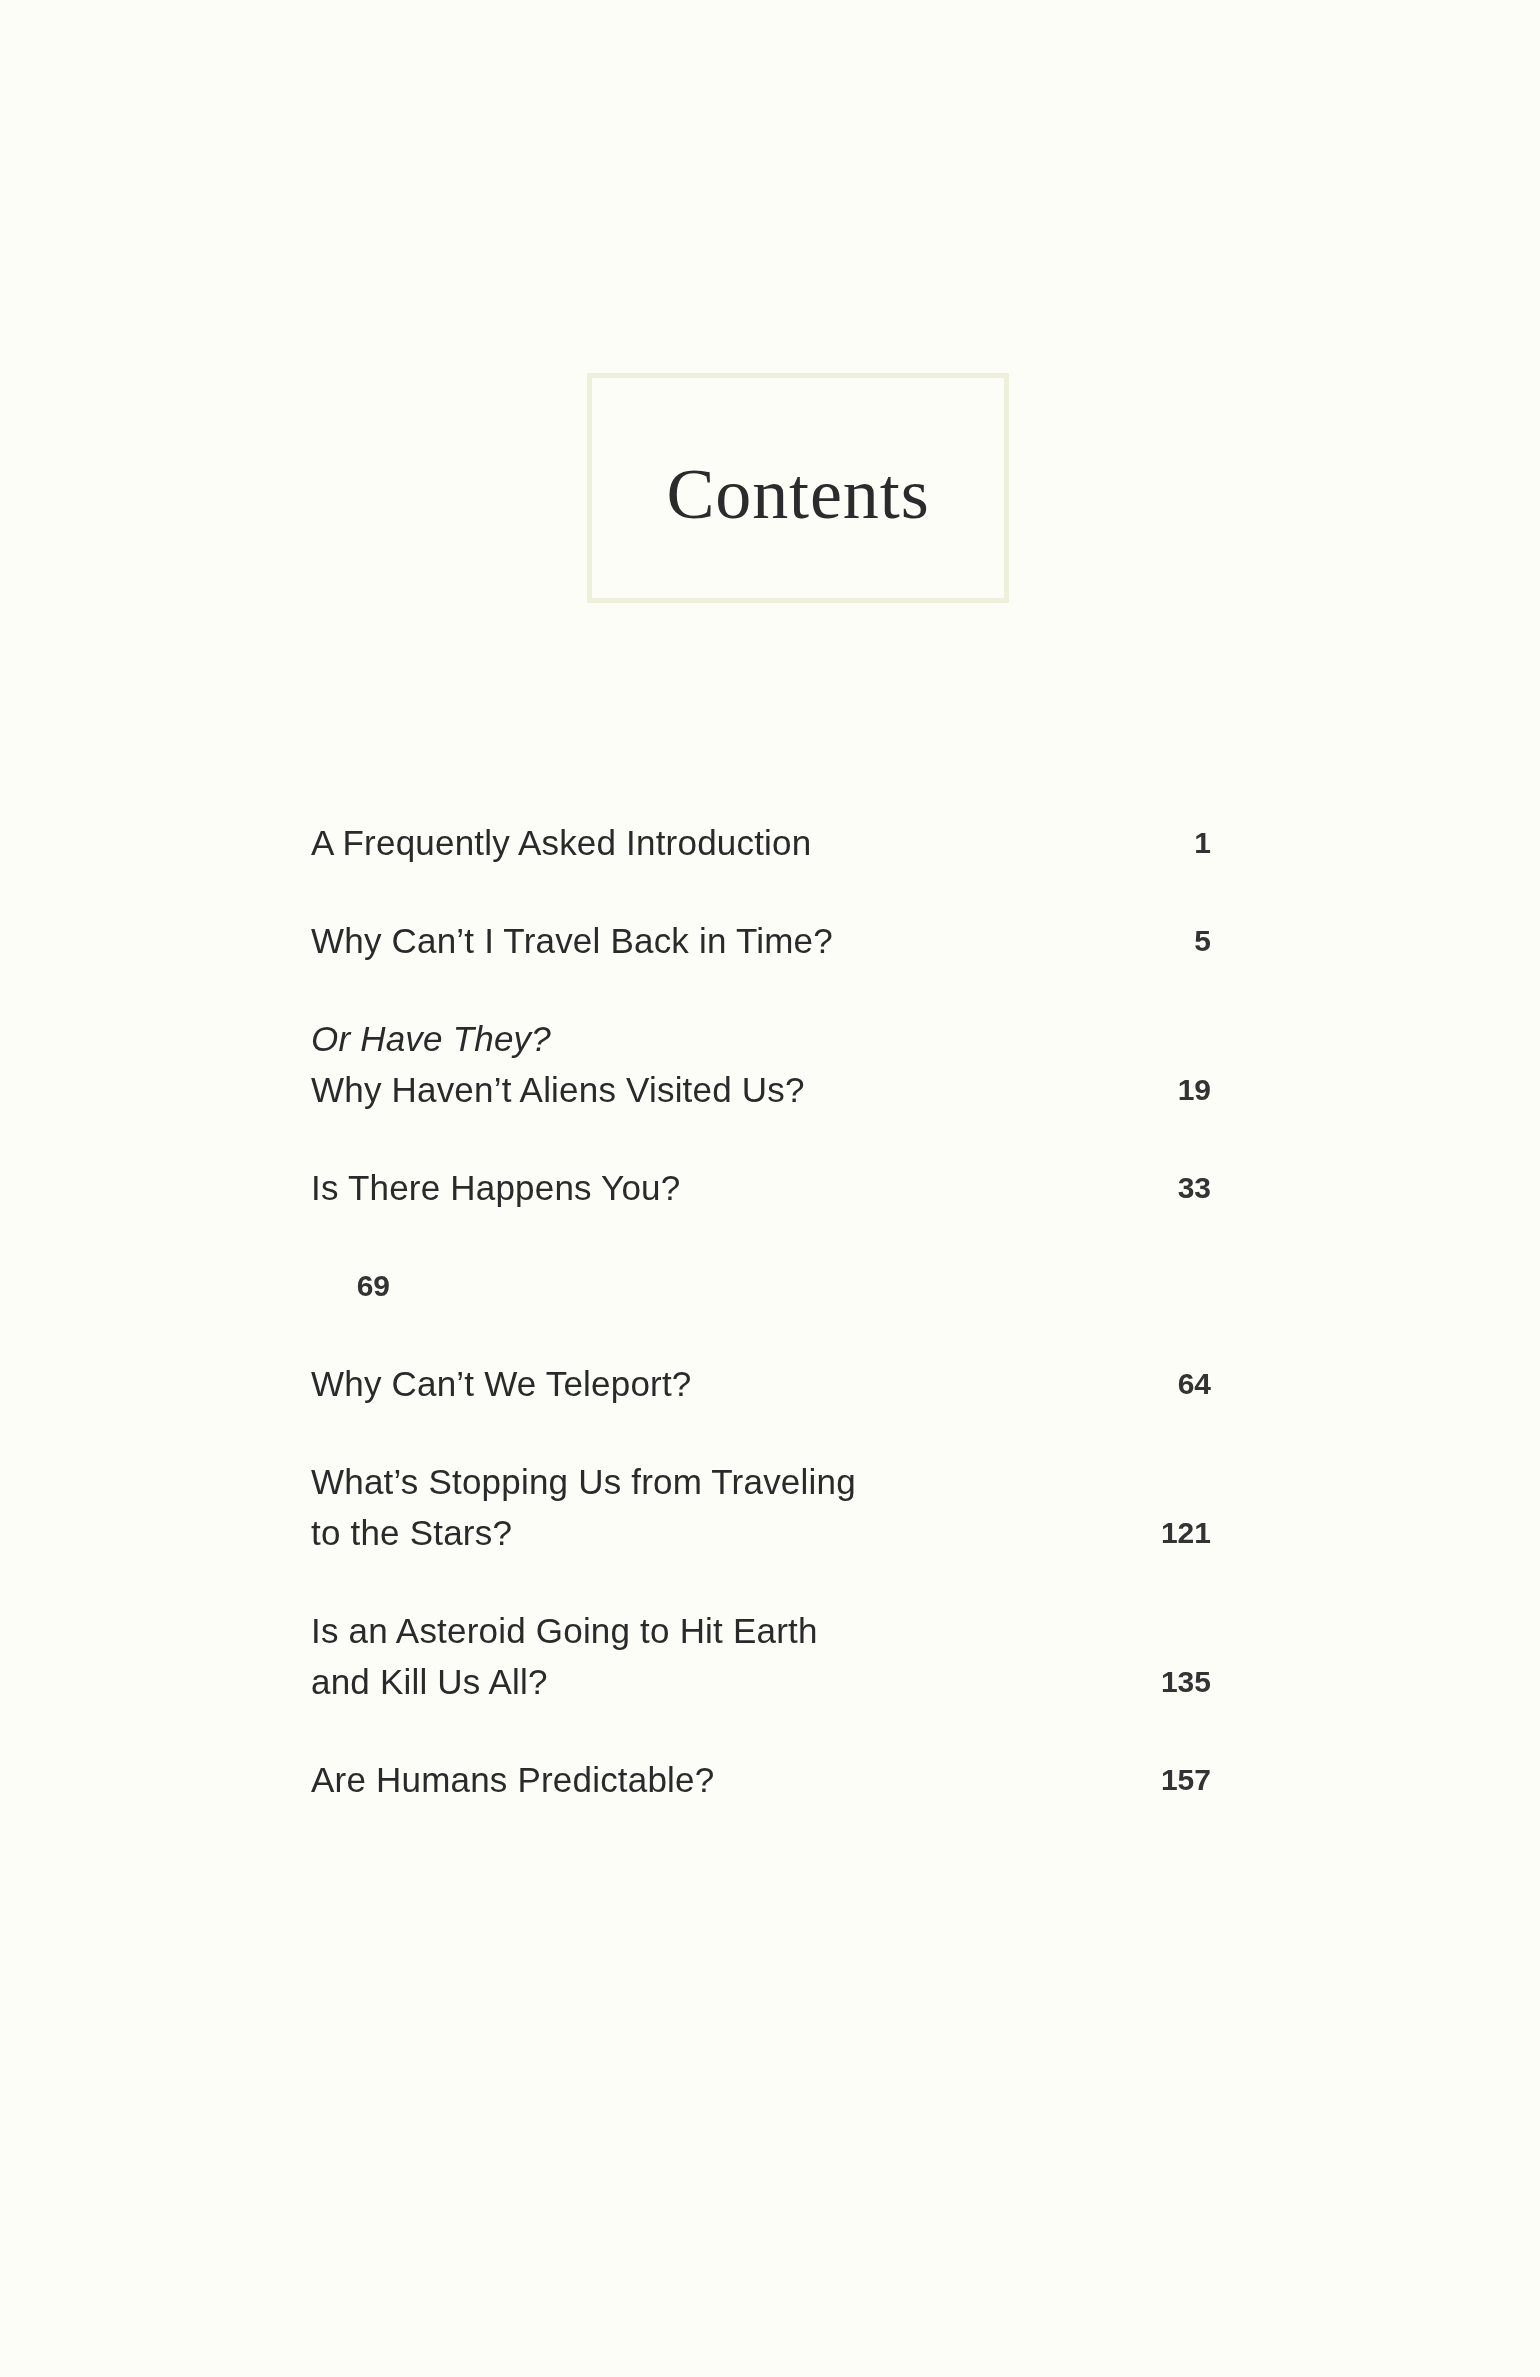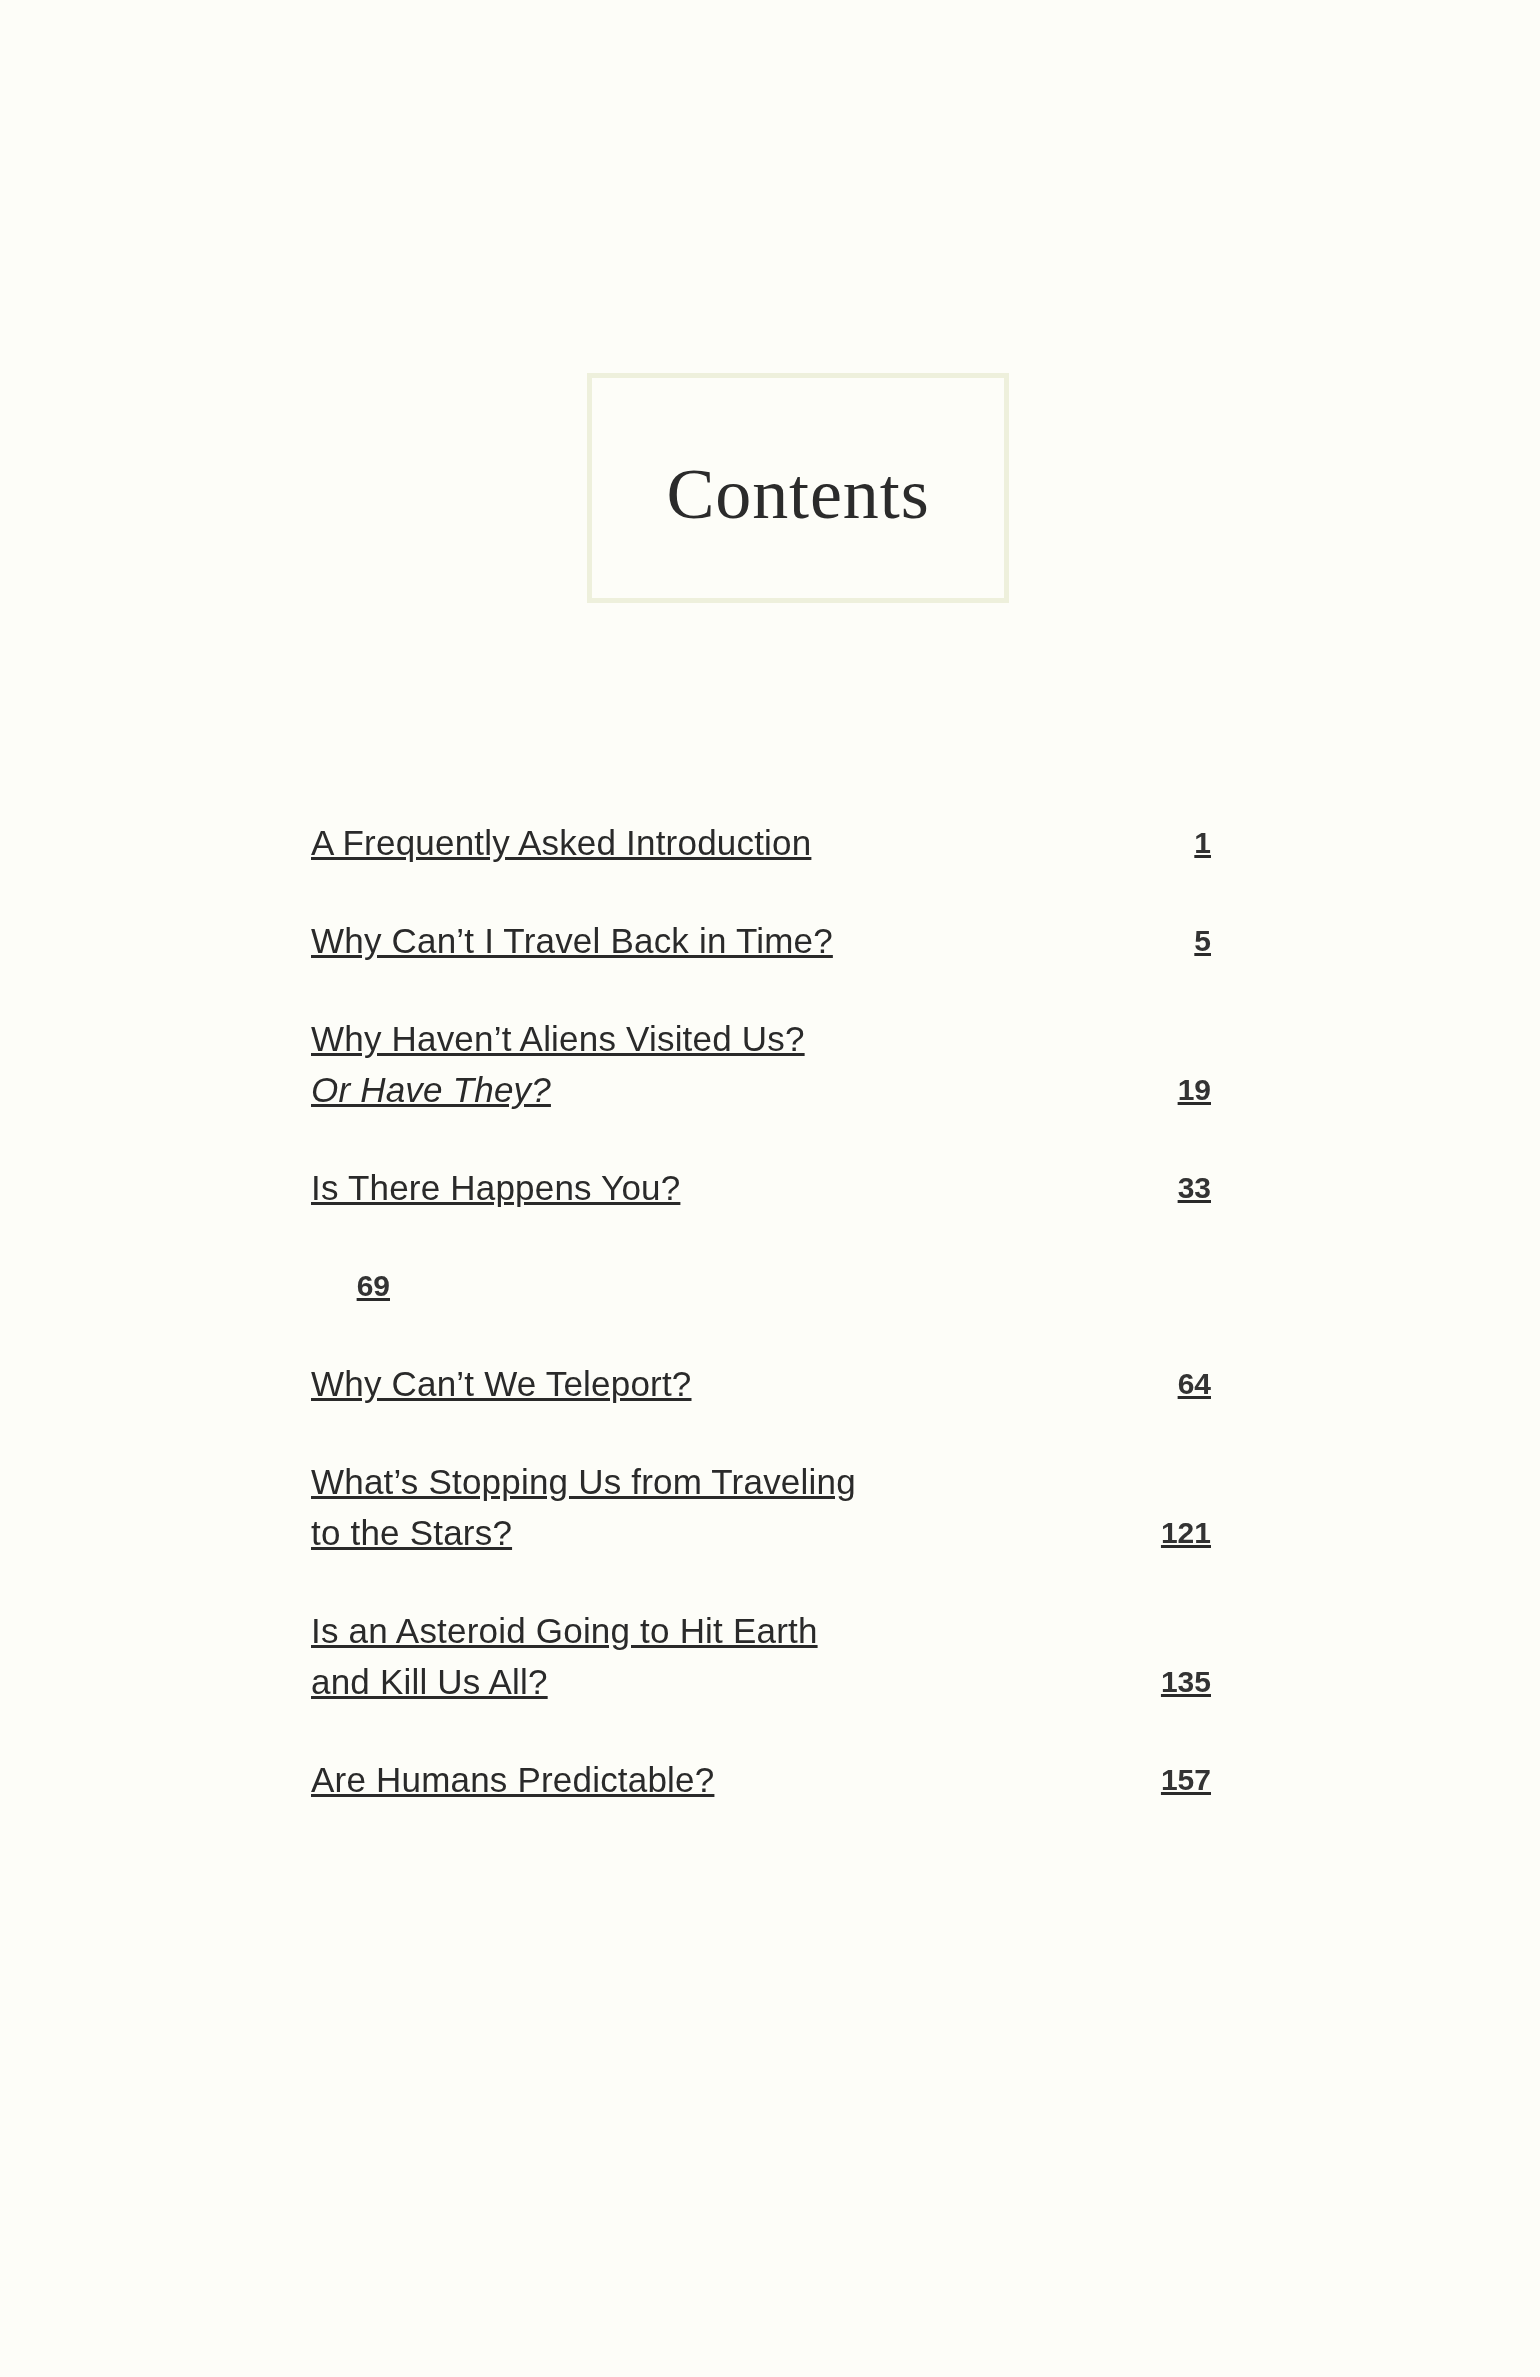--- a/index.html
+++ b/index.html
@@ -23,21 +23,20 @@
     font-family: "Liberation Serif", "DejaVu Serif", serif;
     font-size: 72px;
     color: #2b2b2b;
     letter-spacing: 0.9px;
     margin-top: 12px;
   }
   .toc {
     position: absolute;
     left: 311px; top: 817px;
     width: 900px;
-    text-decoration: underline;
   }
   .toc-row {
     display: flex;
     align-items: flex-end;
     justify-content: space-between;
     margin-bottom: 47px;
   }
   .toc-title {
     font-size: 35px;
     line-height: 51px;
@@ -72,22 +71,22 @@
 
   <div class="toc-row">
     <div class="toc-title">
       <span class="line">Why Can’t I Travel Back in Time?</span>
     </div>
     <div class="toc-page">5</div>
   </div>
 
   <div class="toc-row">
     <div class="toc-title">
+      <span class="line italic">Or Have They?</span>
       <span class="line">Why Haven’t Aliens Visited Us?</span>
-      <span class="line italic">Or Have They?</span>
     </div>
     <div class="toc-page">19</div>
   </div>
 
   <div class="toc-row">
     <div class="toc-title">
       <span class="line">Is There Happens You?</span>
     </div>
     <div class="toc-page">33</div>
   </div>

